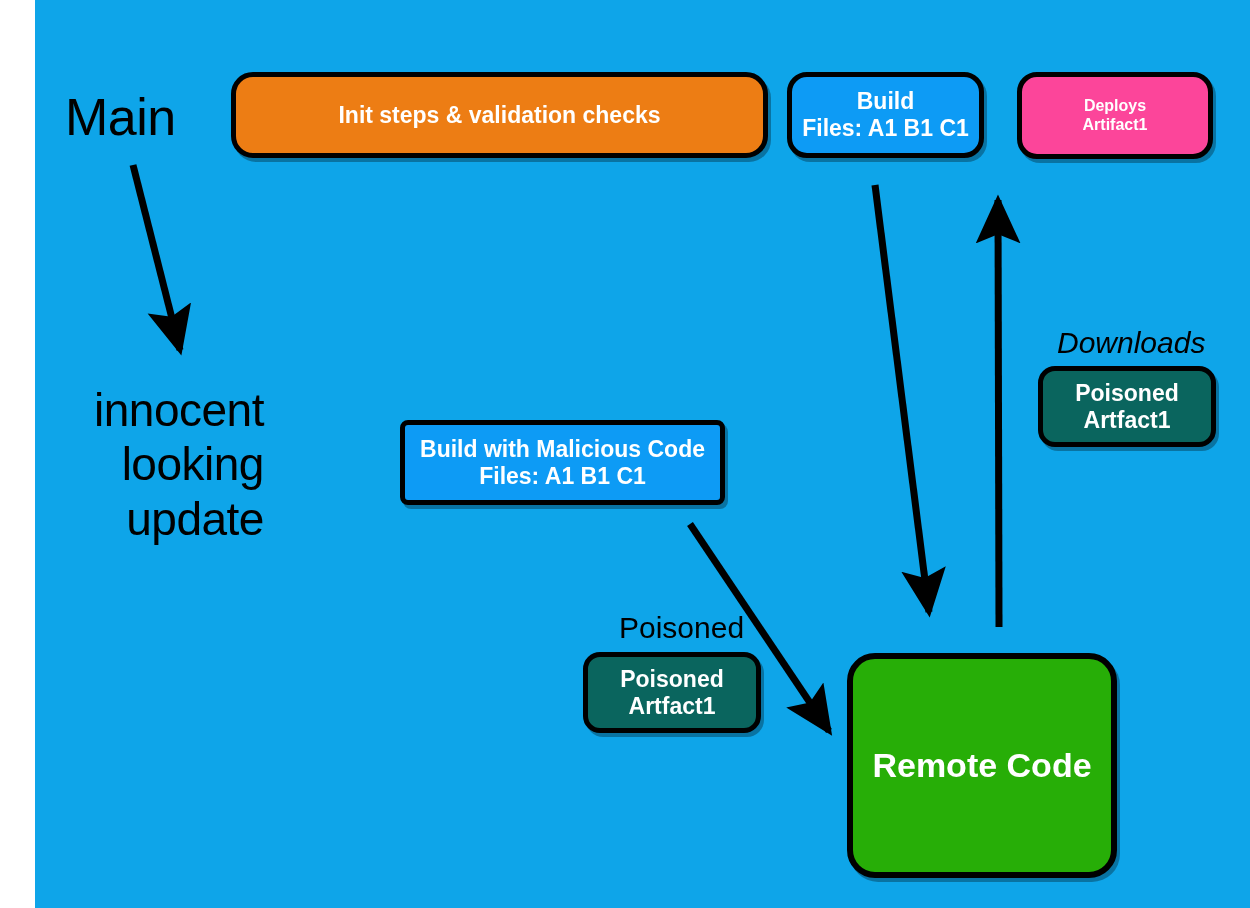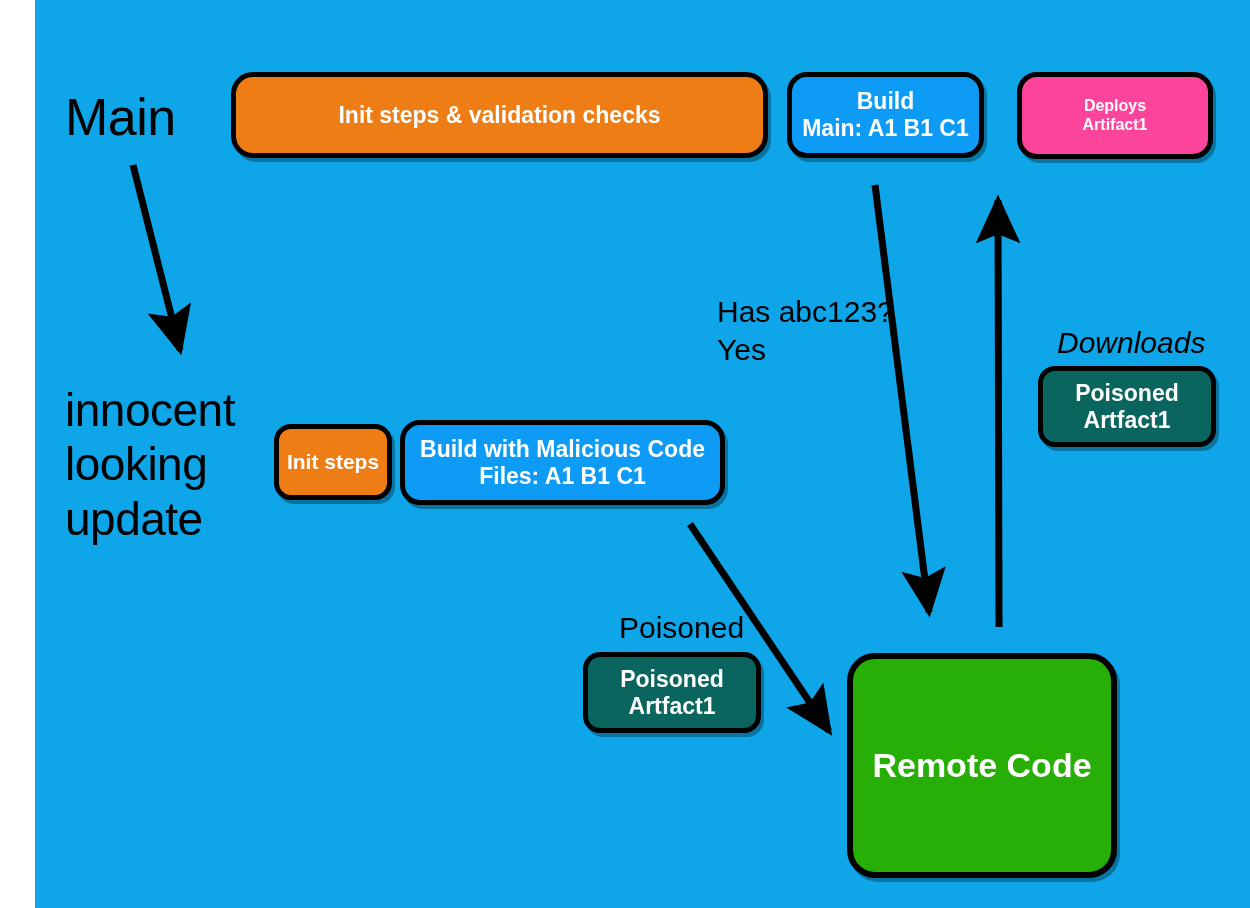--- a/index.html
+++ b/index.html
@@ -88,21 +88,21 @@
   .node-init-small {
     left: 239px; top: 424px; width: 118px; height: 76px;
     background: #ED7D14;
     font-size: 21px;
     border-radius: 17px;
   }
   .node-build-mal {
     left: 365px; top: 420px; width: 325px; height: 85px;
     background: #0D9BF5;
     font-size: 23px;
-    border-radius: 20px;
+    border-radius: 8px;
   }
   .node-artifact-up {
     left: 548px; top: 652px; width: 178px; height: 81px;
     background: #0A655E;
     font-size: 23px;
     border-radius: 17px;
   }
   .node-artifact-down {
     left: 1003px; top: 366px; width: 178px; height: 81px;
     background: #0A655E;
@@ -134,40 +134,37 @@
 
     <line x1="840" y1="185" x2="894" y2="612" stroke="#000000" stroke-width="7" marker-end="url(#ah)"></line>
 
     <line x1="964" y1="627" x2="963" y2="200" stroke="#000000" stroke-width="7" marker-end="url(#ah)"></line>
 
     <line x1="655" y1="524" x2="794" y2="731" stroke="#000000" stroke-width="7" marker-end="url(#ah)"></line>
   </svg>
 
   <div class="label label-main" style="left:30px; top:88px;">Main</div>
 
-  <div class="label label-branch" style="left:30px; top:383px;">innocent
+  <div class="label label-branch" style="left:59px; top:383px;text-align:right;">innocent
 looking
 update</div>
 
-  <div class="label label-note" style="left:682px; top:293px;">Has abc123?
-Yes</div>
 
   <div class="label label-note" style="left:584px; top:609px;">Poisoned</div>
 
   <div class="label label-note" style="left:1022px; top:324px;font-style:italic;">Downloads</div>
 
   <div class="node node-orange-banner">Init steps &amp; validation checks</div>
 
   <div class="node node-build-main">Build
-Main: A1  B1  C1</div>
+Files: A1  B1  C1</div>
 
   <div class="node node-deploys">Deploys
 Artifact1</div>
 
-  <div class="node node-init-small">Init steps</div>
 
   <div class="node node-build-mal">Build with Malicious Code
 Files: A1  B1  C1</div>
 
   <div class="node node-artifact-up">Poisoned
 Artfact1</div>
 
   <div class="node node-artifact-down">Poisoned
 Artfact1</div>
 

